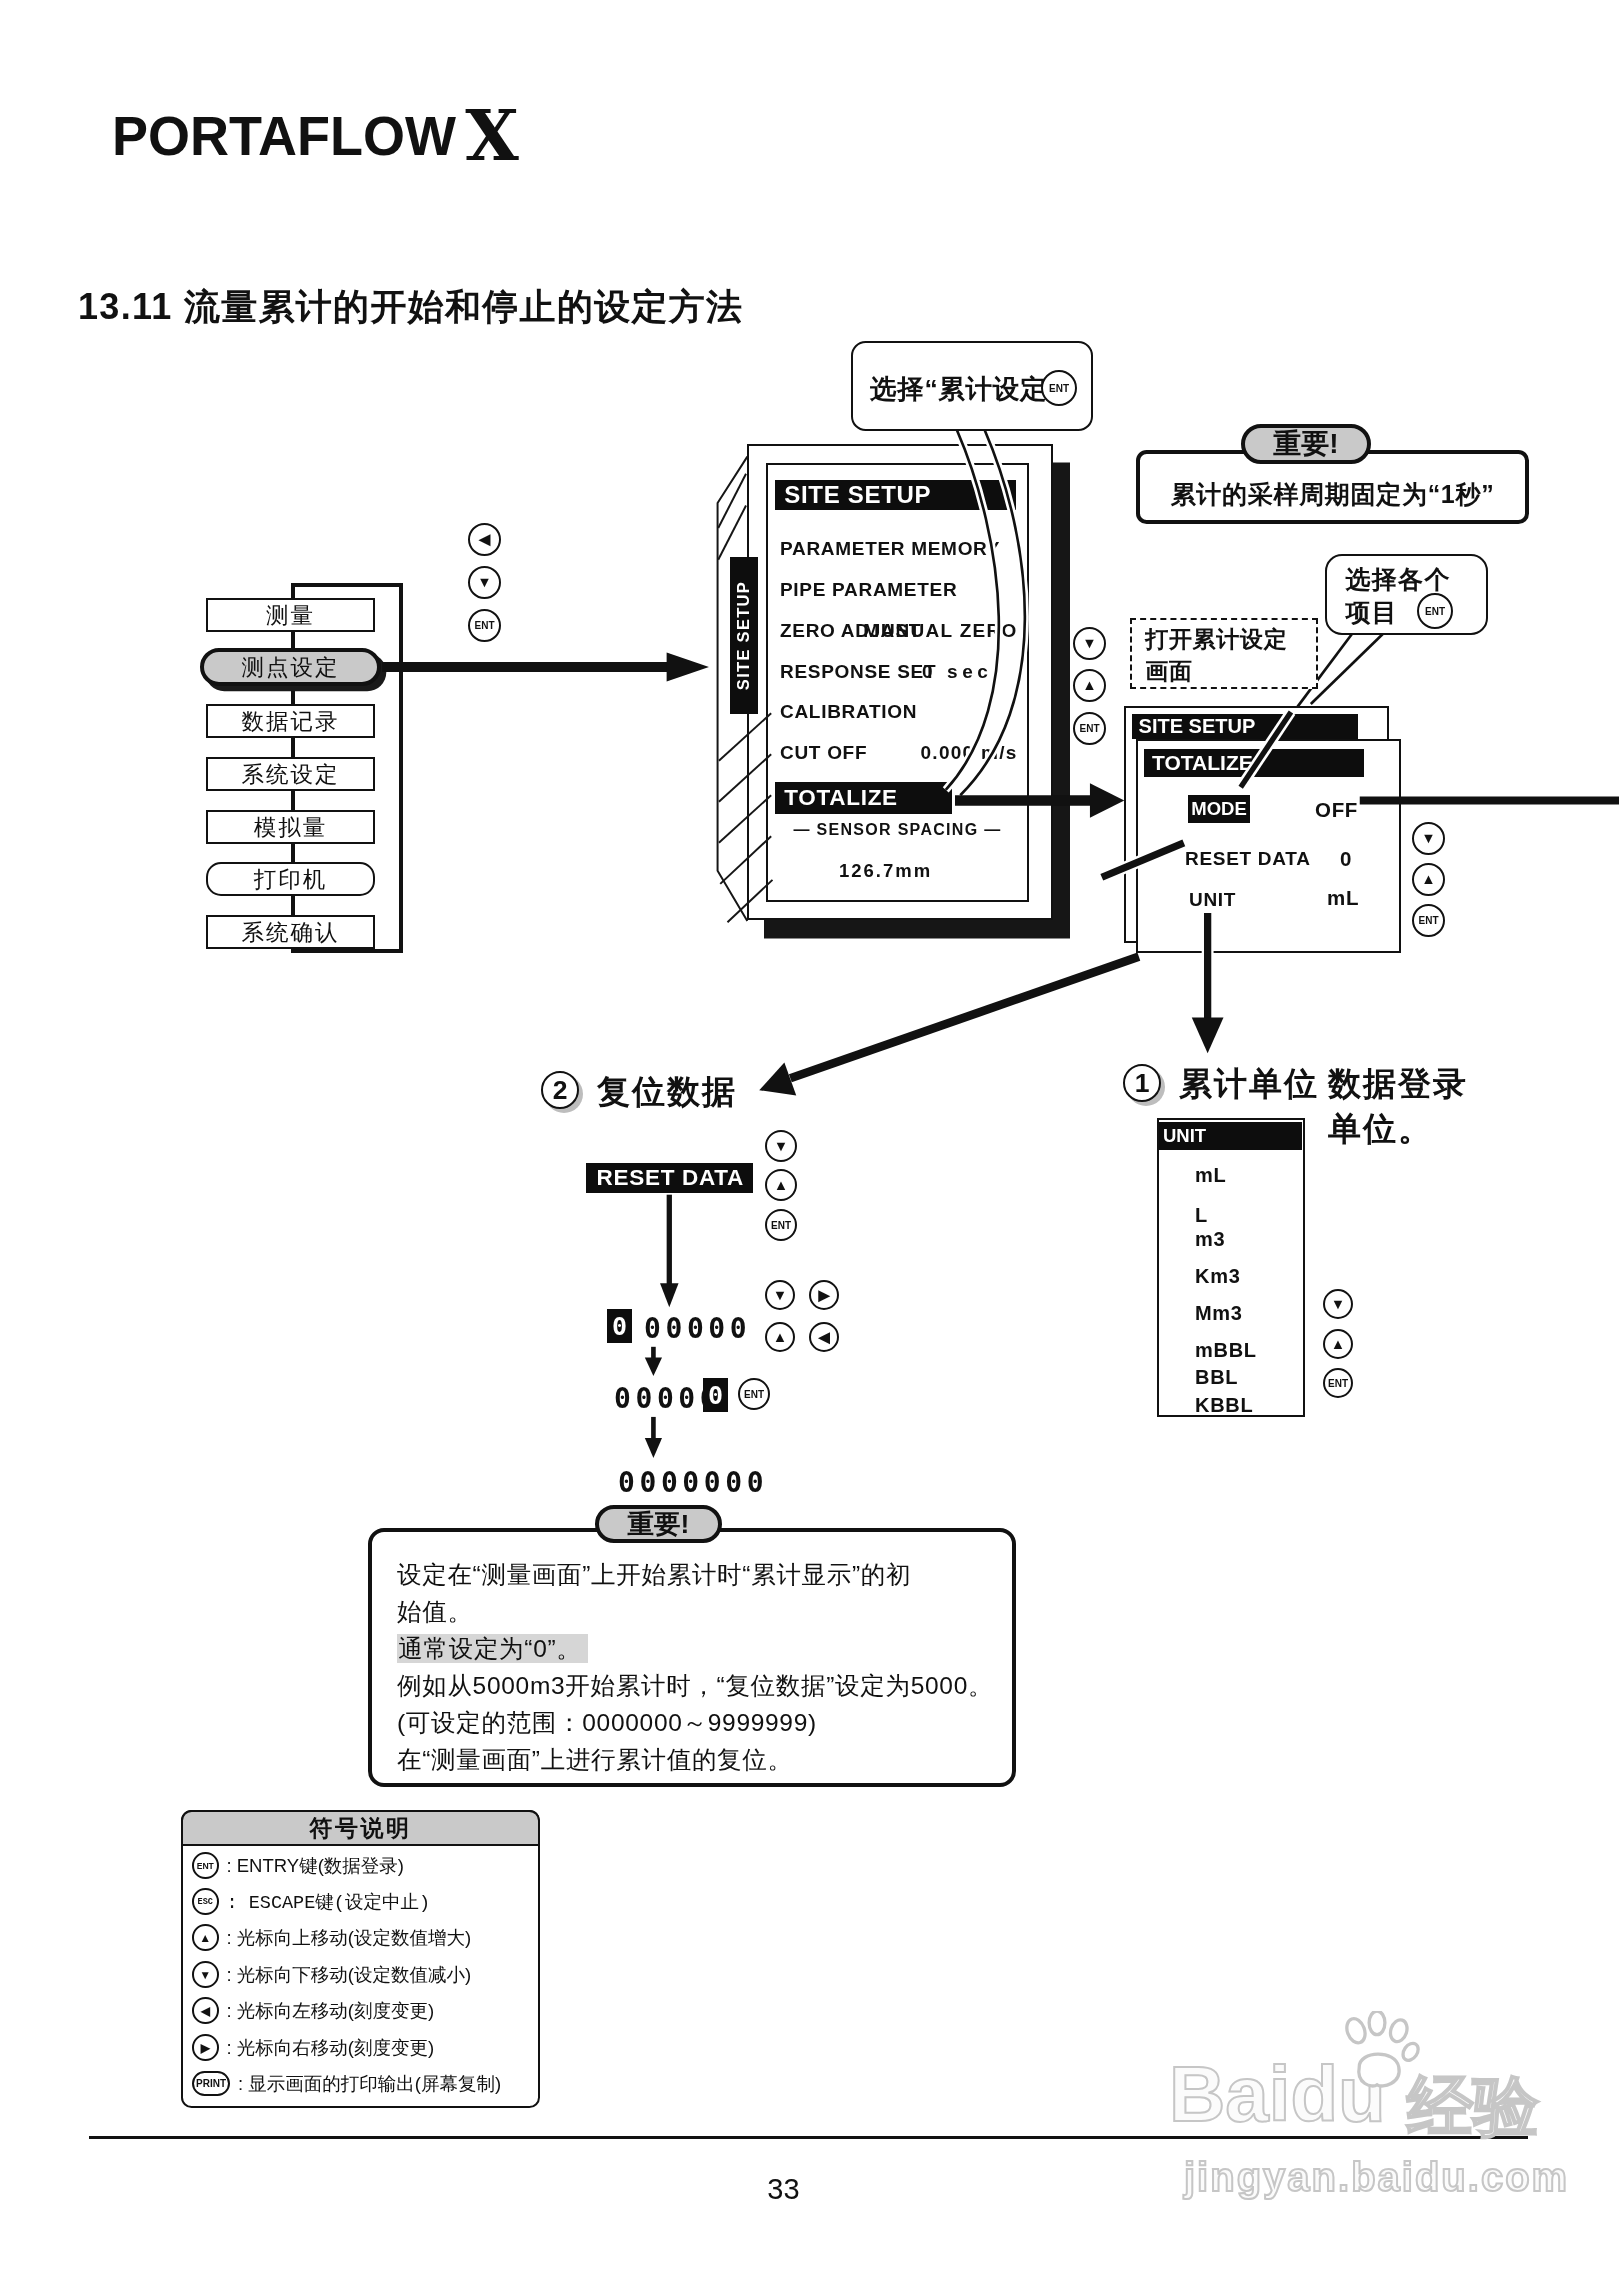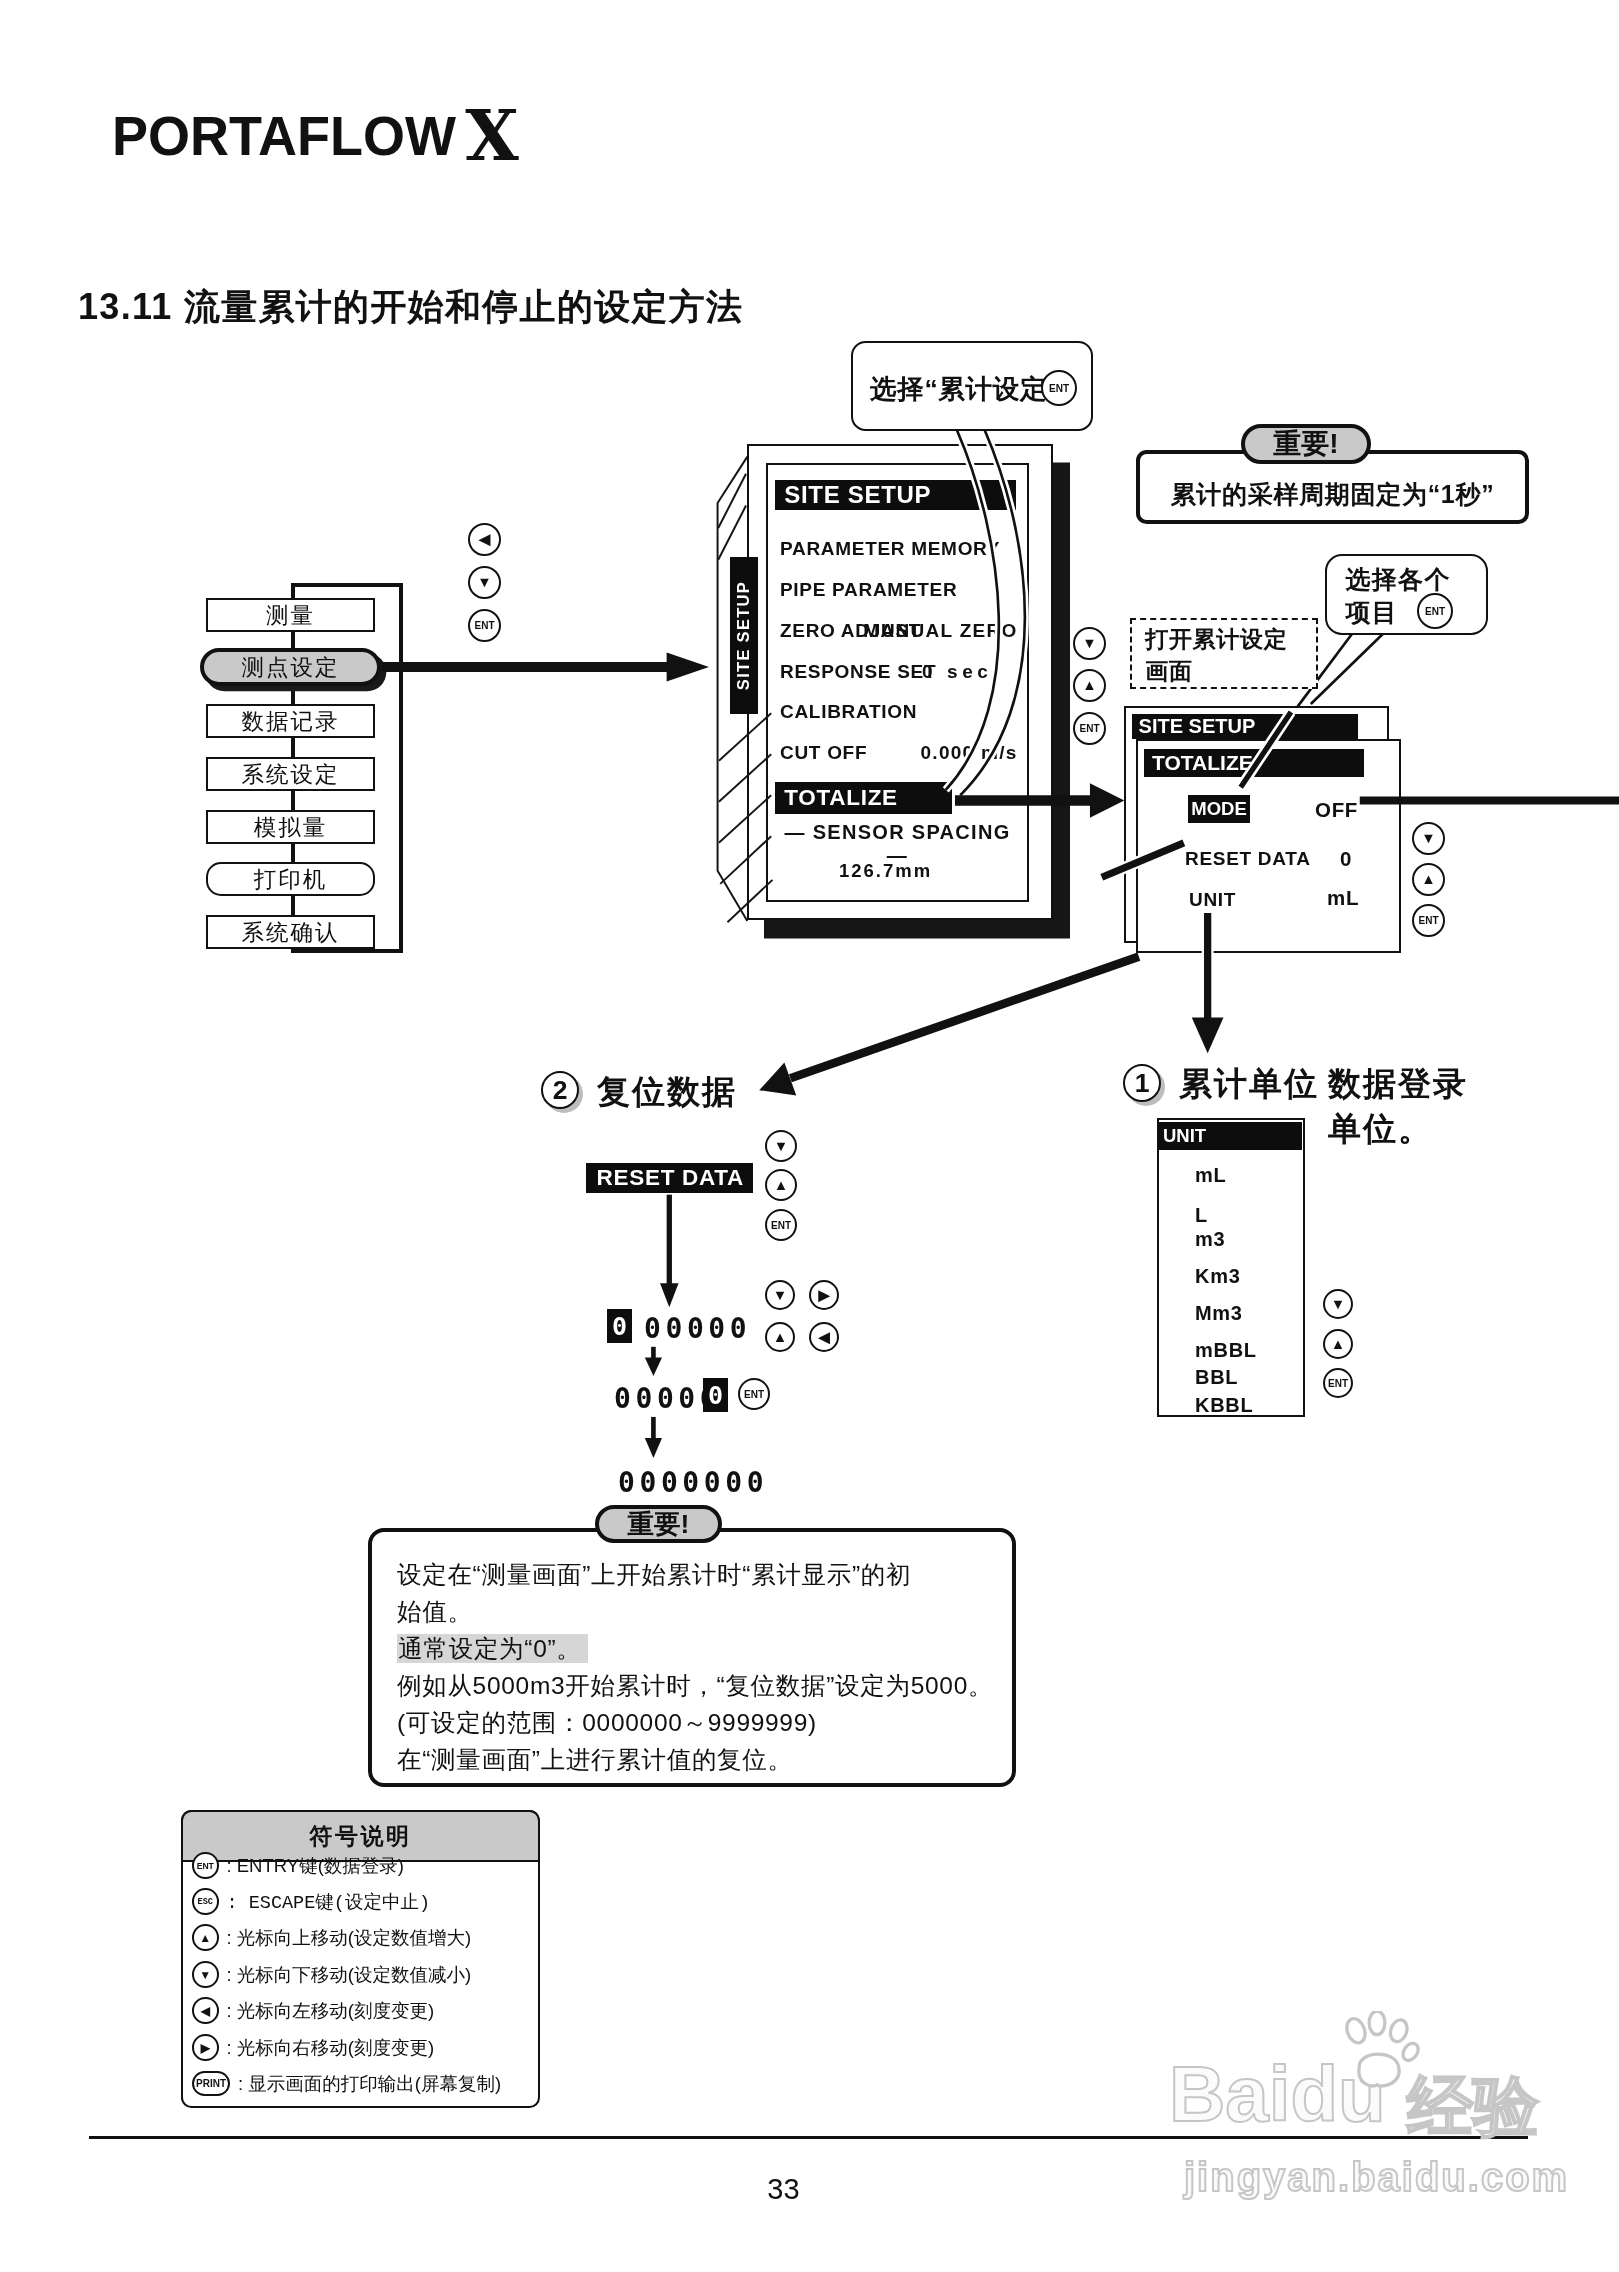--- a/index.html
+++ b/index.html
@@ -34,21 +34,21 @@
   
   .screen{position:absolute;background:#fff;border:2px solid #111;box-sizing:border-box;}
   .outer-screen{left:747px;top:444px;width:306px;height:476px;box-shadow:17px 18.5px 0 #161616;}
   .inner-screen{left:766px;top:463px;width:263px;height:439px;}
   .bar{position:absolute;background:#0d0d0d;color:#fff;font-weight:bold;display:flex;align-items:center;box-sizing:border-box;}
   .ss-titlebar{left:775px;top:480px;width:241px;height:30px;font-size:24px;padding-left:9.3px;letter-spacing:0.7px;}
   .ss-row{position:absolute;left:780px;width:239px;height:24px;font-size:19px;font-weight:600;letter-spacing:0.7px;}
   .ss-row .val{position:absolute;right:1.3px;top:0;letter-spacing:1.3px;}
   .ss-row .val.spaced{letter-spacing:4.6px;}
   .totalize-bar{left:775px;top:782px;width:177px;height:32px;font-size:22.5px;padding-left:9.3px;letter-spacing:0.7px;}
-  .ss-footer{position:absolute;left:774px;top:821px;width:247px;text-align:center;font-size:20px;font-weight:600;letter-spacing:1.3px;}
+  .ss-footer{position:absolute;left:774px;top:821px;width:247px;text-align:center;font-size:16px;font-weight:600;letter-spacing:1.3px;}
   .ss-footerval{position:absolute;left:839px;top:860px;font-size:18.5px;font-weight:600;letter-spacing:2px;}
   .side-tab{position:absolute;left:730px;top:557px;width:28px;height:157px;background:#0d0d0d;
             display:flex;align-items:center;justify-content:center;z-index:3;}
   .side-tab span{color:#fff;font-weight:bold;font-size:16.5px;letter-spacing:1.3px;transform:rotate(-90deg);white-space:nowrap;}
 
   
   .bubble{position:absolute;background:#fff;border:2.6px solid #111;border-radius:14.6px;box-sizing:border-box;z-index:6;}
   .bubble1{left:851px;top:341px;width:242px;height:90px;}
   .bubble1 .txt{position:absolute;left:17px;top:28px;font-size:26.5px;font-weight:600;letter-spacing:0.7px;}
   .bubble1 .key{left:188px;top:27px;}
@@ -98,21 +98,21 @@
   .imp-box{position:absolute;left:368px;top:1528px;width:648px;height:259px;border:4.6px solid #111;border-radius:16px;
            box-sizing:border-box;background:#fff;}
   .imp-badge2{left:595px;top:1505px;width:127px;height:38px;font-size:26.5px;}
   .imp-lines{position:absolute;left:397px;top:1556px;width:602px;font-size:24.5px;line-height:37px;letter-spacing:0.7px;}
   .imp-lines p{margin:0;}
   .hl{background:#d6d6d6;padding:1.3px 6.6px 1.3px 1.3px;}
 
   
   .legend{position:absolute;left:181px;top:1810px;width:359px;height:298px;border:2.6px solid #111;border-radius:10.6px;
           box-sizing:border-box;background:#fff;overflow:hidden;}
-  .legend-header{position:absolute;left:181px;top:1810px;width:359px;height:52px;background:#c9c9c9;border:2.6px solid #111;
+  .legend-header{position:absolute;left:181px;top:1810px;width:359px;height:36px;background:#c9c9c9;border:2.6px solid #111;
                  border-radius:10.6px 10.6px 0 0;box-sizing:border-box;display:flex;align-items:center;justify-content:center;
                  font-size:23px;font-weight:bold;letter-spacing:2.6px;}
   .legend-row{position:absolute;left:192px;display:flex;align-items:center;gap:8px;height:29px;}
   .lkey{width:26.5px;height:26.5px;border:2px solid #111;border-radius:50%;background:#fff;display:flex;align-items:center;
         justify-content:center;font-size:8.6px;font-weight:bold;flex:none;box-sizing:border-box;}
   .lkey.g{font-size:12px;}
   .lkey.wide{width:38px;height:25px;border-radius:12.6px;font-size:10px;}
   .ldesc{font-size:18.5px;font-weight:500;white-space:nowrap;}
 
   

